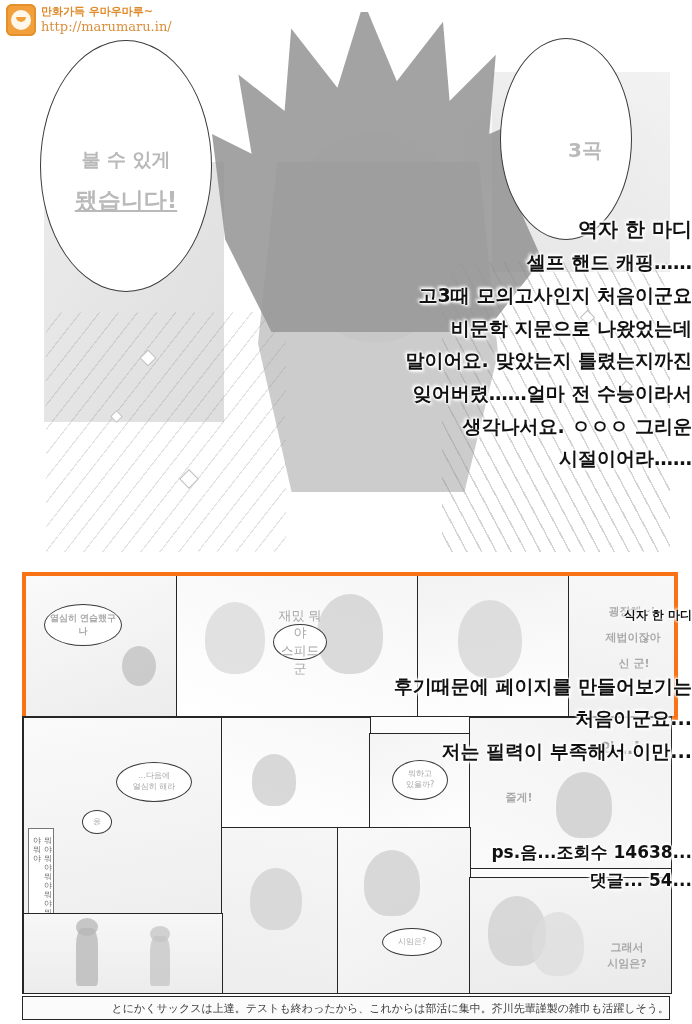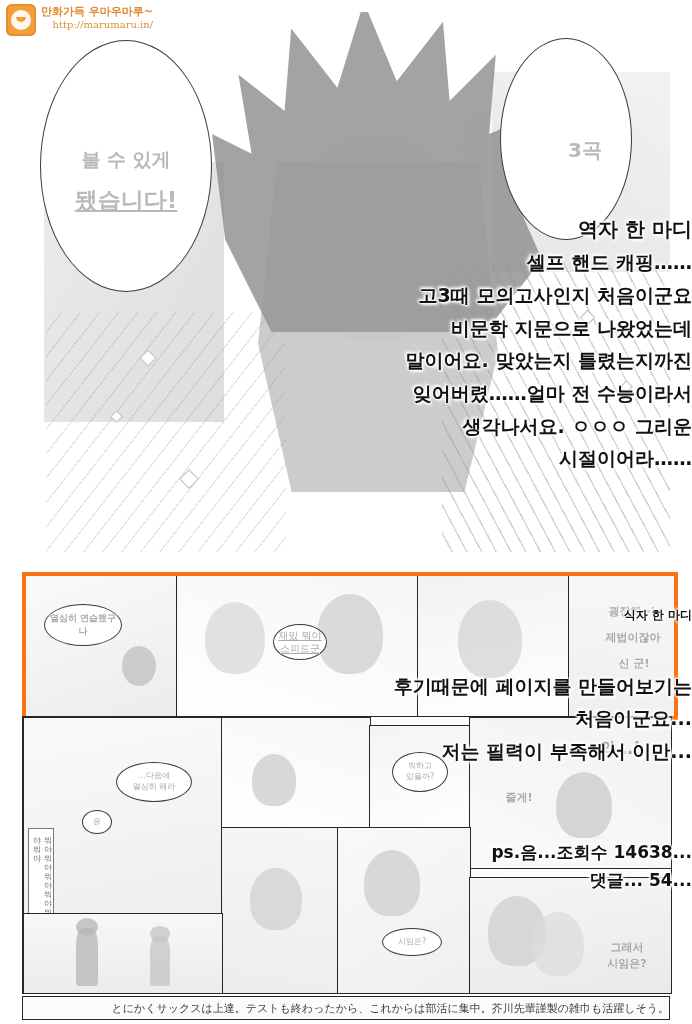--- a/index.html
+++ b/index.html
@@ -207,21 +207,21 @@
     overflow: hidden;
   }
   .p {
     position: absolute;
     border: 1px solid #262626;
     background: #fdfdfd;
     overflow: hidden;
   }
   .p-a { left: 0px;   top: 0px;   width: 198px; height: 196px; background: linear-gradient(170deg,#fafafa,#eeeeee); }
   .p-b { left: 198px; top: 0px;   width: 148px; height: 110px; background: linear-gradient(200deg,#f7f7f7,#ffffff); }
-  .p-c { left: 346px; top: 8px;   width: 100px; height: 110px; background: linear-gradient(160deg,#f4f4f4,#ffffff); }
+  .p-c { left: 346px; top: 16px;   width: 100px; height: 110px; background: linear-gradient(160deg,#f4f4f4,#ffffff); }
   .p-d { left: 446px; top: 0px;   width: 202px; height: 150px; background: linear-gradient(210deg,#f2f2f2,#fafafa); }
   .p-e { left: 198px; top: 110px; width: 116px; height: 166px; background: linear-gradient(190deg,#f6f6f6,#ededed); }
   .p-f { left: 314px; top: 110px; width: 132px; height: 166px; background: linear-gradient(150deg,#f9f9f9,#efefef); }
   .p-g { left: 446px; top: 150px; width: 202px; height: 126px; background: linear-gradient(170deg,#f5f5f5,#e9e9e9); margin-top: 10px; }
   .p-h { left: 0px;   top: 196px; width: 198px; height: 80px;  background: linear-gradient(180deg,#f7f7f7,#ececec); }
 
   .vert-text {
     position: absolute;
     writing-mode: vertical-rl;
     font-size: 8px;
@@ -290,30 +290,29 @@
     content: "";
     position: absolute;
     left: 10px; top: 13px;
     width: 10px; height: 5px;
     border-radius: 0 0 10px 10px;
     background: #f2a03c;
   }
   .wm-text {
     line-height: 1.25;
     padding-top: 1px;
-    text-align: right;
   }
   .wm-title {
     font-size: 11px;
     color: #e08a2a;
     font-weight: bold;
     white-space: nowrap;
   }
   .wm-url {
-    font-size: 10px;
+    font-size: 13px;
     color: #d98f3c;
     font-family: "DejaVu Serif", "Liberation Serif", serif;
     white-space: nowrap;
   }
   .note-block {
     position: absolute;
     z-index: 30;
     left: 0;
     width: 692px;
     text-align: right;
@@ -376,21 +375,21 @@
         <span class="small-art-text" style="position:static;font-size:9px;color:#a9a9a9;">열심히
 연습했구나</span>
       </div>
       <div class="figure fig-head" style="left:96px;top:70px;width:34px;height:40px;"></div>
     </div>
 
     <div class="cell c2">
       <div class="figure fig-head" style="left:28px;top:26px;width:60px;height:72px;border-radius:50% 50% 44% 44%;background:#d8d8d8;"></div>
       <div class="figure fig-head" style="left:140px;top:18px;width:66px;height:80px;border-radius:50% 50% 44% 44%;background:#cfcfcf;"></div>
       <div class="mini-balloon" style="left:96px;top:48px;width:54px;height:36px;">
-        <span style="font-size:10px;color:#a9a9a9;white-space:pre-line;text-decoration:underline;">재밌 뭐야
+        <span style="font-size:13px;color:#a9a9a9;white-space:pre-line;">재밌 뭐야
 스피드군</span>
       </div>
     </div>
 
     <div class="cell c3">
       <div class="figure fig-head" style="left:40px;top:24px;width:64px;height:78px;border-radius:50% 50% 44% 44%;background:#d4d4d4;"></div>
     </div>
 
     <div class="cell c4">
       <div class="small-art-text" style="left:18px;top:28px;width:90px;">굉장해~!</div>

